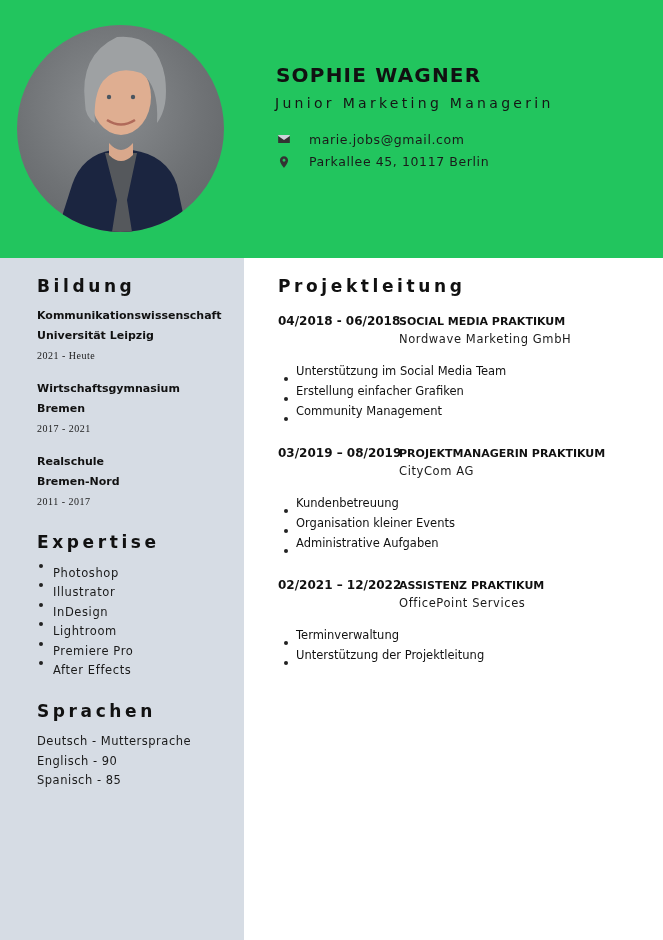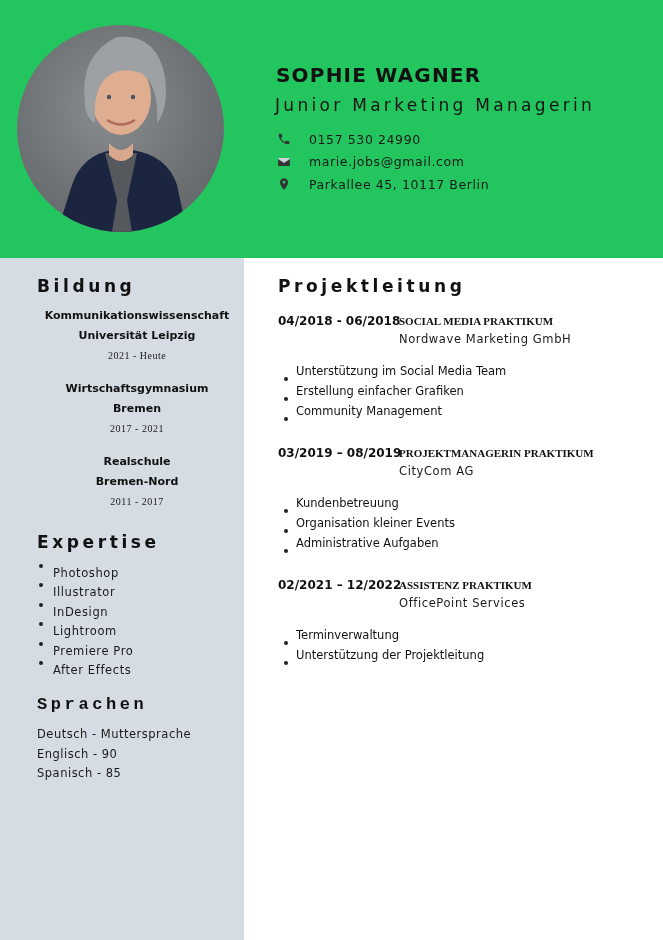--- a/index.html
+++ b/index.html
@@ -4,51 +4,51 @@
 <style>
   * { box-sizing: border-box; margin: 0; padding: 0; }
   html, body { width: 663px; height: 940px; overflow: hidden; background: #ffffff; }
   body { font-family: "DejaVu Sans", "Liberation Sans", sans-serif; color: #111; position: relative; }
 
   .header { position: absolute; left: 0; top: 0; width: 663px; height: 258px; background: #22c55e; }
   .photo { position: absolute; left: 17px; top: 25px; width: 207px; height: 207px; border-radius: 50%; overflow: hidden; background: radial-gradient(circle at 45% 40%, #8a8d90 0%, #6f7275 55%, #5d6063 100%); }
   .photo svg { width: 100%; height: 100%; display: block; }
 
   .name { position: absolute; left: 276px; top: 63px; font-size: 20px; font-weight: bold; letter-spacing: 1.2px; color: #111; }
-  .jobtitle { position: absolute; left: 275px; top: 95px; font-size: 17px; letter-spacing: 3.3px; color: #151515; }
+  .jobtitle { position: absolute; left: 275px; top: 95px; font-size: 14px; letter-spacing: 3.3px; color: #151515; }
   .contact { position: absolute; left: 277px; top: 128px; }
   .contact-row { display: flex; align-items: center; height: 22.5px; }
   .contact-row .ic { width: 14px; height: 14px; display: inline-flex; align-items: center; justify-content: center; margin-right: 18px; }
   .contact-row .ic svg { width: 14px; height: 14px; fill: #333; }
   .contact-row .txt { font-size: 12.5px; letter-spacing: 0.6px; color: #1a1a1a; }
 
   .sidebar { position: absolute; left: 0; top: 258px; width: 244px; height: 682px; background: #d6dce4; padding-left: 16px; }
   .sidebar-inner { position: absolute; left: 37px; top: 18px; width: 200px; }
   .sec-title { font-size: 17px; font-weight: bold; letter-spacing: 3.6px; color: #111; }
   .edu-item { margin-top: 13px; }
   .edu-item .b { font-size: 11px; font-weight: bold; line-height: 20px; color: #111; }
   .edu-item .d { font-size: 10px; line-height: 20px; letter-spacing: 0.5px; color: #1a1a1a; font-family: Liberation Serif, serif; }
-  .edu-list { margin-top: 4px; text-align: center; }
+  .edu-list { margin-top: 4px; }
   .edu-list .edu-item:first-child { margin-top: 10px; }
 
   .exp-title { margin-top: 20px; }
   .skill-list { list-style: none; margin-top: 12px; }
   .skill-list li { font-size: 11.5px; letter-spacing: 0.6px; line-height: 19.4px; display: flex; align-items: flex-start; color: #1a1a1a; }
   .skill-list li .bul { width: 4px; height: 4px; border-radius: 50%; background: #222; margin-left: 2px; margin-right: 10px; flex: none; }
 
-  .lang-title { margin-top: 15px; font-family: Liberation Mono, monospace; }
+  .lang-title { margin-top: 21px; }
   .lang-list { margin-top: 11px; }
   .lang-list div { font-size: 11.5px; letter-spacing: 0.5px; line-height: 19.5px; color: #1a1a1a; }
 
   .main { position: absolute; left: 244px; top: 258px; width: 419px; height: 682px; background: #ffffff; }
   .main-title { position: absolute; left: 34px; top: 18px; font-size: 17px; font-weight: bold; letter-spacing: 3.6px; }
   .job { position: absolute; left: 34px; width: 380px; }
   .job-head { position: relative; height: 36px; }
   .job-date { position: absolute; left: 0; top: 0; font-size: 12px; font-weight: bold; color: #111; }
-  .job-role { position: absolute; left: 121px; top: 1px; font-size: 11px; font-weight: bold; color: #111; font-family: Liberation Serif, serif; }
+  .job-role { position: absolute; left: 121px; top: 1px; font-size: 11px; font-weight: bold; color: #111; }
   .job-company { position: absolute; left: 121px; top: 18px; font-size: 11.5px; letter-spacing: 0.6px; color: #1a1a1a; }
   .job-bullets { list-style: none; margin-top: 11px; }
   .job-bullets li { font-size: 11.5px; line-height: 20px; display: flex; align-items: flex-end; color: #111; }
   .job-bullets li .bul { width: 4px; height: 4px; border-radius: 50%; background: #222; margin-left: 6px; margin-right: 8px; flex: none; }
 </style>
 </head>
 <body>
 
 <div class="header">
   <div class="photo">
@@ -61,28 +61,20 @@
       <path d="M90 95 Q104 104 118 95" stroke="#b06a5a" stroke-width="2.5" fill="none"></path>
       <circle cx="92" cy="72" r="2.2" fill="#4a5560"></circle>
       <circle cx="116" cy="72" r="2.2" fill="#4a5560"></circle>
     </svg>
   </div>
 
   <div class="name">SOPHIE WAGNER</div>
   <div class="jobtitle">Junior Marketing Managerin</div>
 
   <div class="contact">
-    <div class="contact-row">
-      <span class="ic">
-        <svg viewBox="0 0 24 24">
-            <path d="M6.6 10.8c1.4 2.8 3.8 5.1 6.6 6.6l2.2-2.2c.3-.3.7-.4 1-.2 1.1.4 2.3.6 3.6.6.6 0 1 .4 1 1V20c0 .6-.4 1-1 1C10.6 21 3 13.4 3 4c0-.6.4-1 1-1h3.5c.6 0 1 .4 1 1 0 1.3.2 2.5.6 3.6.1.3 0 .7-.2 1L6.6 10.8z"></path>
-          </svg>
-      </span>
-      <span class="txt">0157 530 24990</span>
-    </div>
     <div class="contact-row">
       <span class="ic">
         <svg viewBox="0 0 24 24">
             <path d="M2 5h20v14H2z M2 5l10 7 10-7"></path>
             <path d="M2 5h20v2l-10 6.5L2 7z" fill="#cdd2da"></path>
           </svg>
       </span>
       <span class="txt">marie.jobs@gmail.com</span>
     </div>
     <div class="contact-row">

